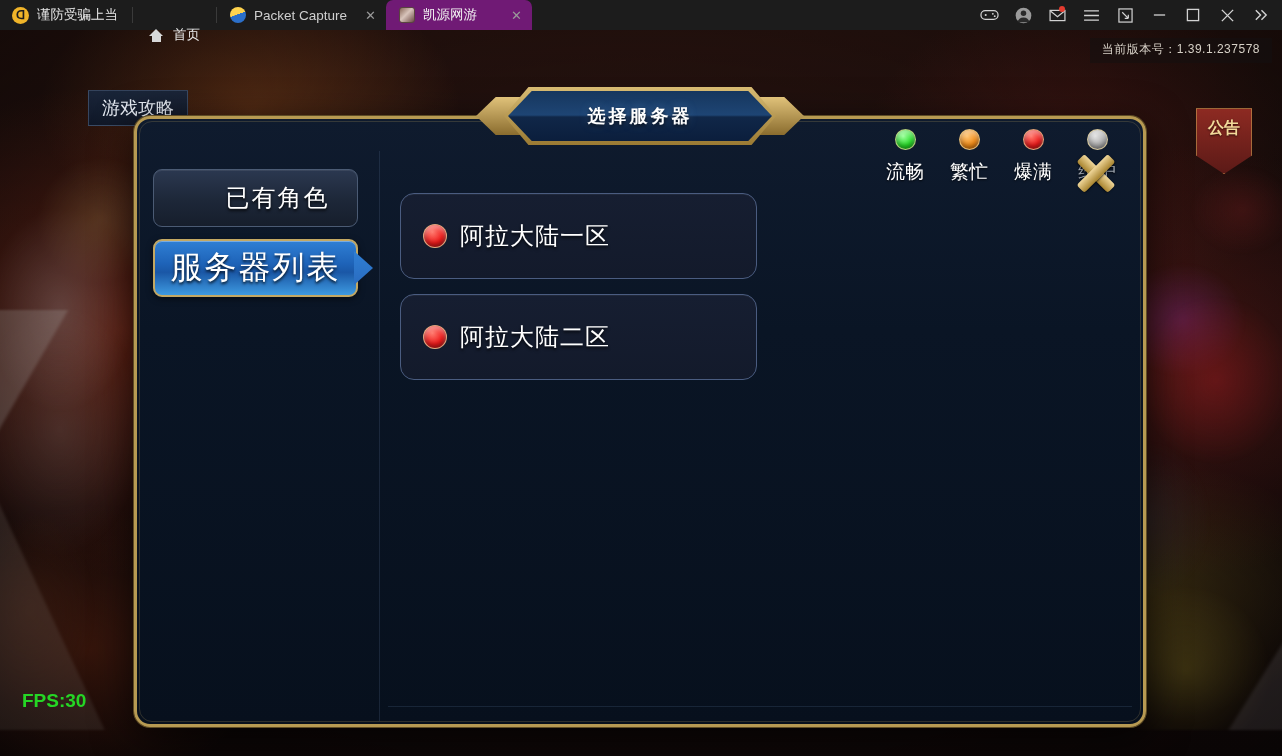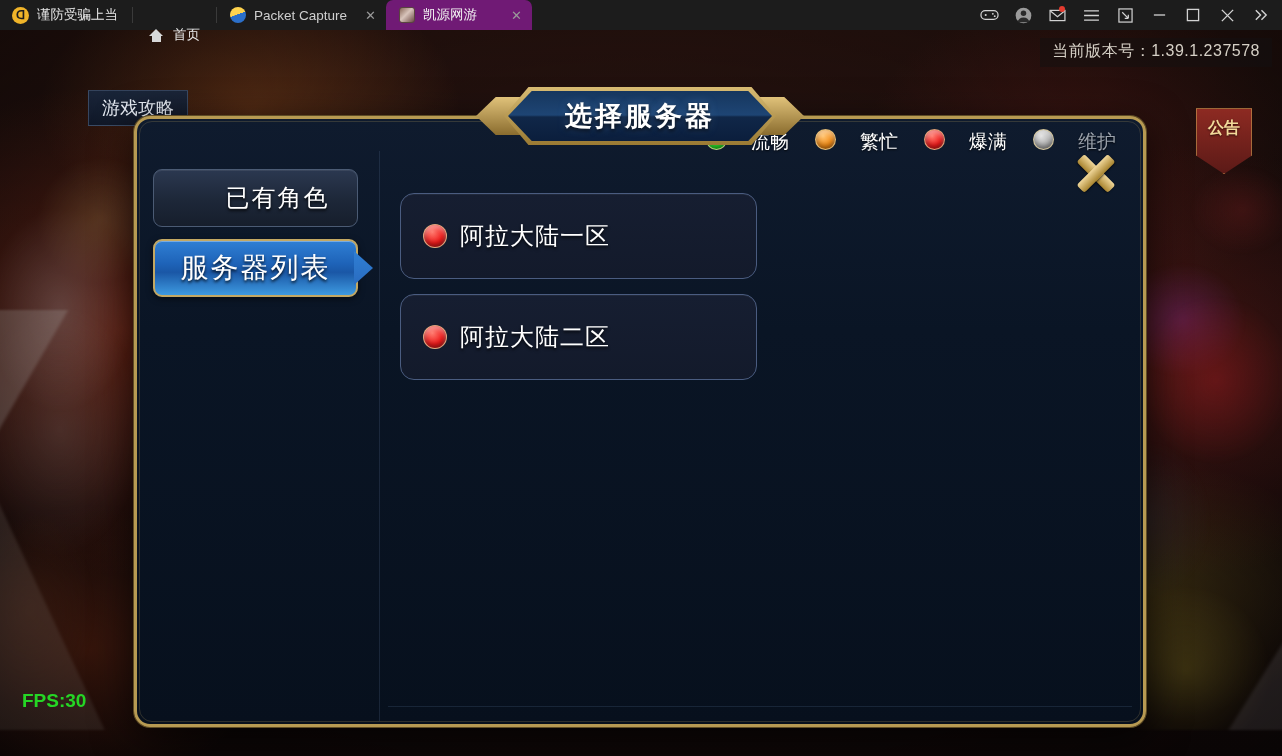--- a/index.html
+++ b/index.html
@@ -136,21 +136,21 @@
   .bg-vig{
     position:absolute; inset:0;
     background:radial-gradient(ellipse 900px 560px at 641px 330px, transparent 30%, rgba(0,0,0,.55) 100%);
   }
 
   
   .version-chip{
     position:absolute; right:10px; top:8px;
     padding:3px 12px 5px;
     background:rgba(20,16,16,.55);
-    color:#d6d0c6; font-size:16px; letter-spacing:.5px;
+    color:#d6d0c6; font-size:12px; letter-spacing:.5px;
     z-index:8;
   }
   
   .strategy-btn{
     position:absolute; left:88px; top:60px;
     width:100px; height:36px;
     background:linear-gradient(180deg,rgba(24,38,60,.92),rgba(14,24,42,.92));
     border:1px solid rgba(120,150,190,.35);
     color:#e9eef6; font-size:18px;
     display:flex; align-items:center; justify-content:center;
@@ -210,21 +210,21 @@
     clip-path:polygon(9% 0,91% 0,100% 50%,91% 100%,9% 100%,0 50%);
   }
   .dtl-fill{
     position:absolute; left:26px; top:4px; width:264px; height:50px;
     background:linear-gradient(180deg,#17375f 0%,#1d4372 45%,#0e2murky 46%,#0c2244 100%);
     background:linear-gradient(180deg,#16365e 0%,#1e4574 48%,#102748 52%,#0b1e3c 100%);
     clip-path:polygon(9% 0,91% 0,100% 50%,91% 100%,9% 100%,0 50%);
     display:flex; align-items:center; justify-content:center;
   }
   .dtl-fill span{
-    color:#ffffff; font-size:27px; font-weight:bold;
+    color:#ffffff; font-size:18px; font-weight:bold;
     letter-spacing:3px;
     text-shadow:0 2px 4px rgba(0,0,0,.85), 0 0 10px rgba(120,180,255,.35);
   }
 
   
   .dlg-close{
     position:absolute; right:22px; top:58px;
     width:56px; height:56px; z-index:30;
     display:flex; align-items:center; justify-content:center;
   }
@@ -266,41 +266,41 @@
   .tab-btn.inactive .tl{
     color:#ffffff; font-size:24px; letter-spacing:2px;
     text-shadow:0 2px 3px rgba(0,0,0,.85);
   }
   .tab-btn.active{
     background:linear-gradient(180deg,#2f7fd4 0%,#1e63b8 42%,#1a57a6 58%,#3e9ae0 100%);
     border:2px solid #c3a863;
     box-shadow:inset 0 1px 0 rgba(255,255,255,.35), 0 2px 6px rgba(0,0,0,.5);
   }
   .tab-btn.active .tl{
-    color:#ffffff; font-size:28px; letter-spacing:2px;
+    color:#ffffff; font-size:32px; letter-spacing:2px;
     text-shadow:0 2px 3px rgba(0,0,0,.8);
   }
   .tab-arrow{
     position:absolute; right:-17px; top:50%; transform:translateY(-50%);
     width:19px; height:34px;
     background:linear-gradient(180deg,#2f7fd4,#2a6cc0);
     clip-path:polygon(0 0,100% 50%,0 100%);
     border-left:0;
     filter:drop-shadow(1px 0 0 #c3a863);
   }
 
   
   .content{
     flex:1; position:relative; padding:18px 22px 0 20px;
   }
   .legend{
     position:absolute; right:24px; top:-22px;
     display:flex; align-items:center; gap:26px;
   }
-  .legend-item{ display:flex; align-items:flex-start; gap:24px; }
+  .legend-item{ display:flex; align-items:center; gap:9px;flex-direction:column; }
   .dot{
     width:21px; height:21px; border-radius:50%;
     border:1.5px solid rgba(225,205,150,.75);
     box-shadow:inset 0 -3px 5px rgba(0,0,0,.35), inset 0 3px 4px rgba(255,255,255,.45);
   }
   .legend-item .lbl{ color:#ffffff; font-size:19px; text-shadow:0 1px 2px rgba(0,0,0,.8); }
   .legend-item.dim .lbl{ color:#9aa1ab; }
 
   .server-grid{
     display:flex; flex-wrap:wrap; gap:15px;

